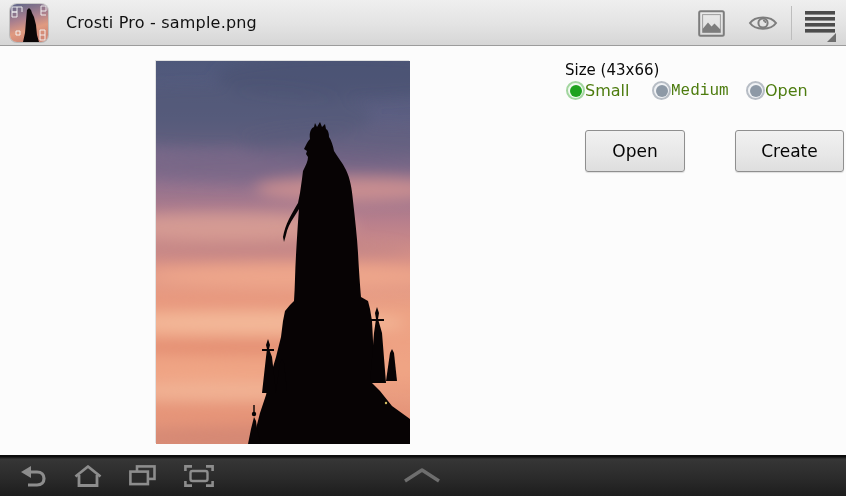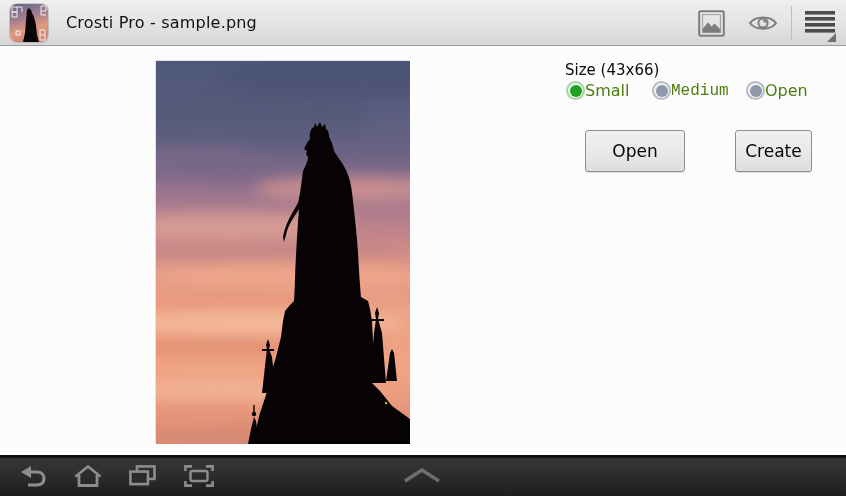--- a/index.html
+++ b/index.html
@@ -39,21 +39,21 @@
     margin:-6px 0 0 -6px; border-radius:50%; background:#8d99a6; }
   .opt.selected .radio { border-color:#a3d6a0; background:#f1f9f0; }
   .opt.selected .radio::after { background:#1ea21e; }
   .opt-label { font-size:16px; color:#4d7c0f; }
 
   .push-btn { position:absolute; top:72px; height:42px; cursor:pointer;
     background:linear-gradient(180deg,#f1f1f1 0%,#e7e7e7 60%,#dedede 100%);
     border:1px solid #8f8f8f; border-radius:3px; box-shadow:0 1px 1px rgba(0,0,0,.12);
     font-size:17px; color:#050505; font-family:inherit; }
   .btn-open   { left:2px;  width:100px;margin-left:20px; }
-  .btn-create { left:172px; width:77px; }
+  .btn-create { left:172px; width:109px; }
 
   
   .navbar { position:absolute; left:0; top:455px; width:846px; height:41px;
     background:linear-gradient(180deg,#0c0c0c 0%,#0c0c0c 4%,#363636 10%,#2b2b2b 55%,#1d1d1d 100%); }
   .nav-btn { position:absolute; top:0; width:48px; height:41px; background:none; border:none;
     display:flex; align-items:center; justify-content:center; cursor:pointer; }
   .nb-back   { left:9px; }
   .nb-home   { left:64px; }
   .nb-recent { left:118px; }
   .nb-shot   { left:175px; }

